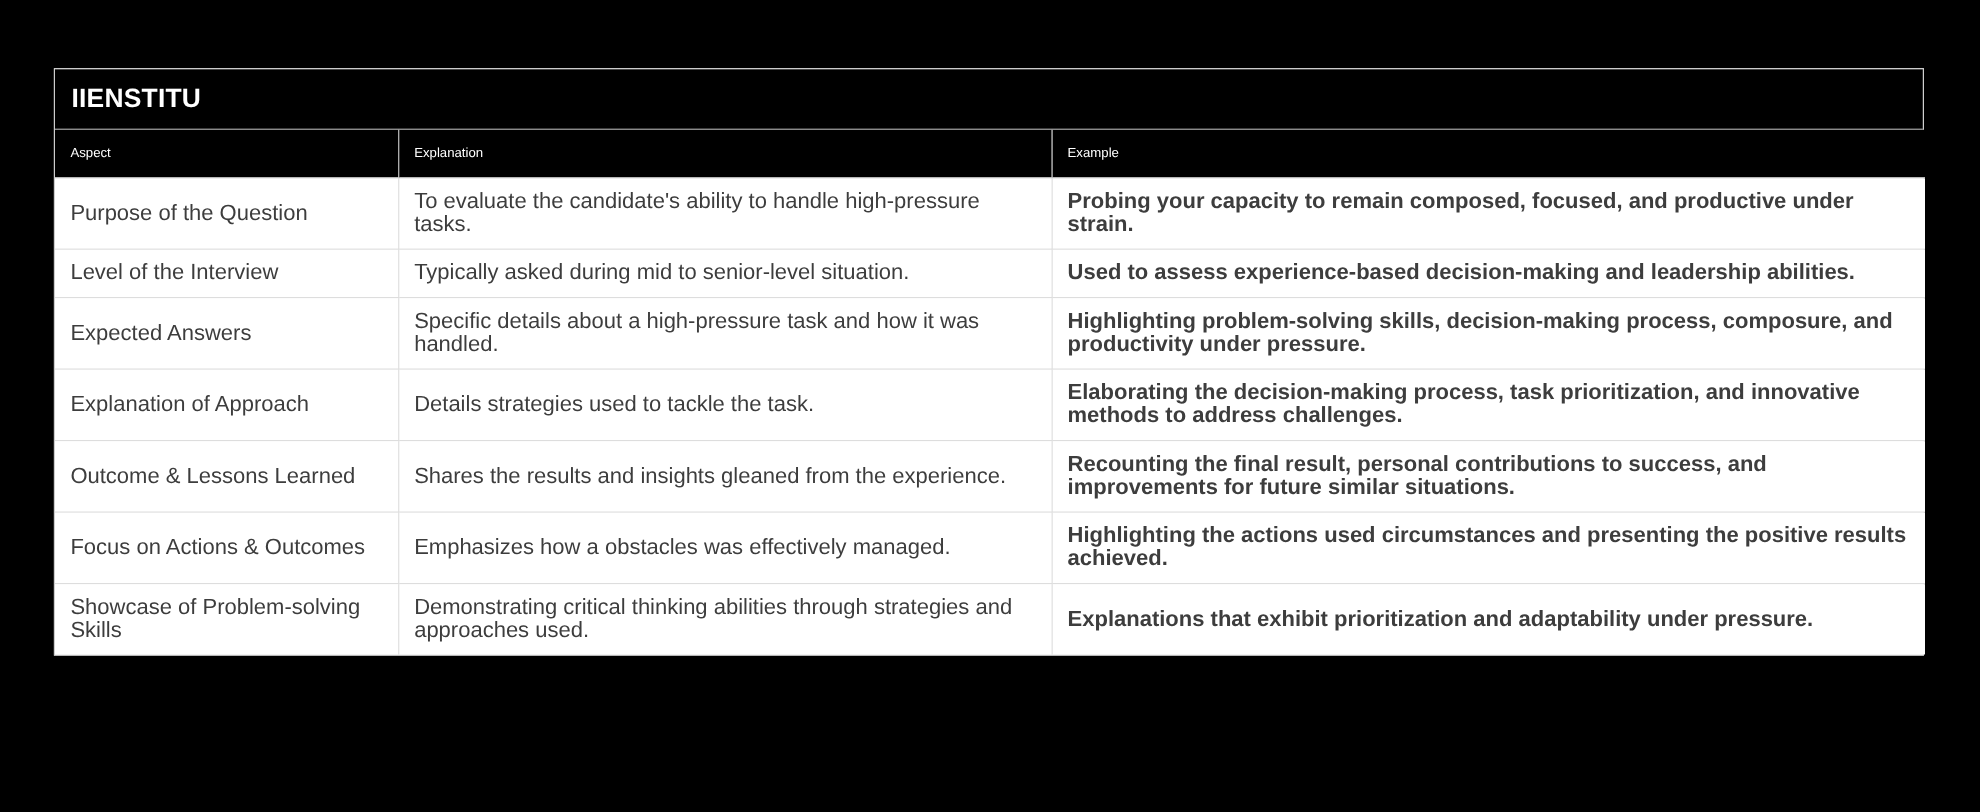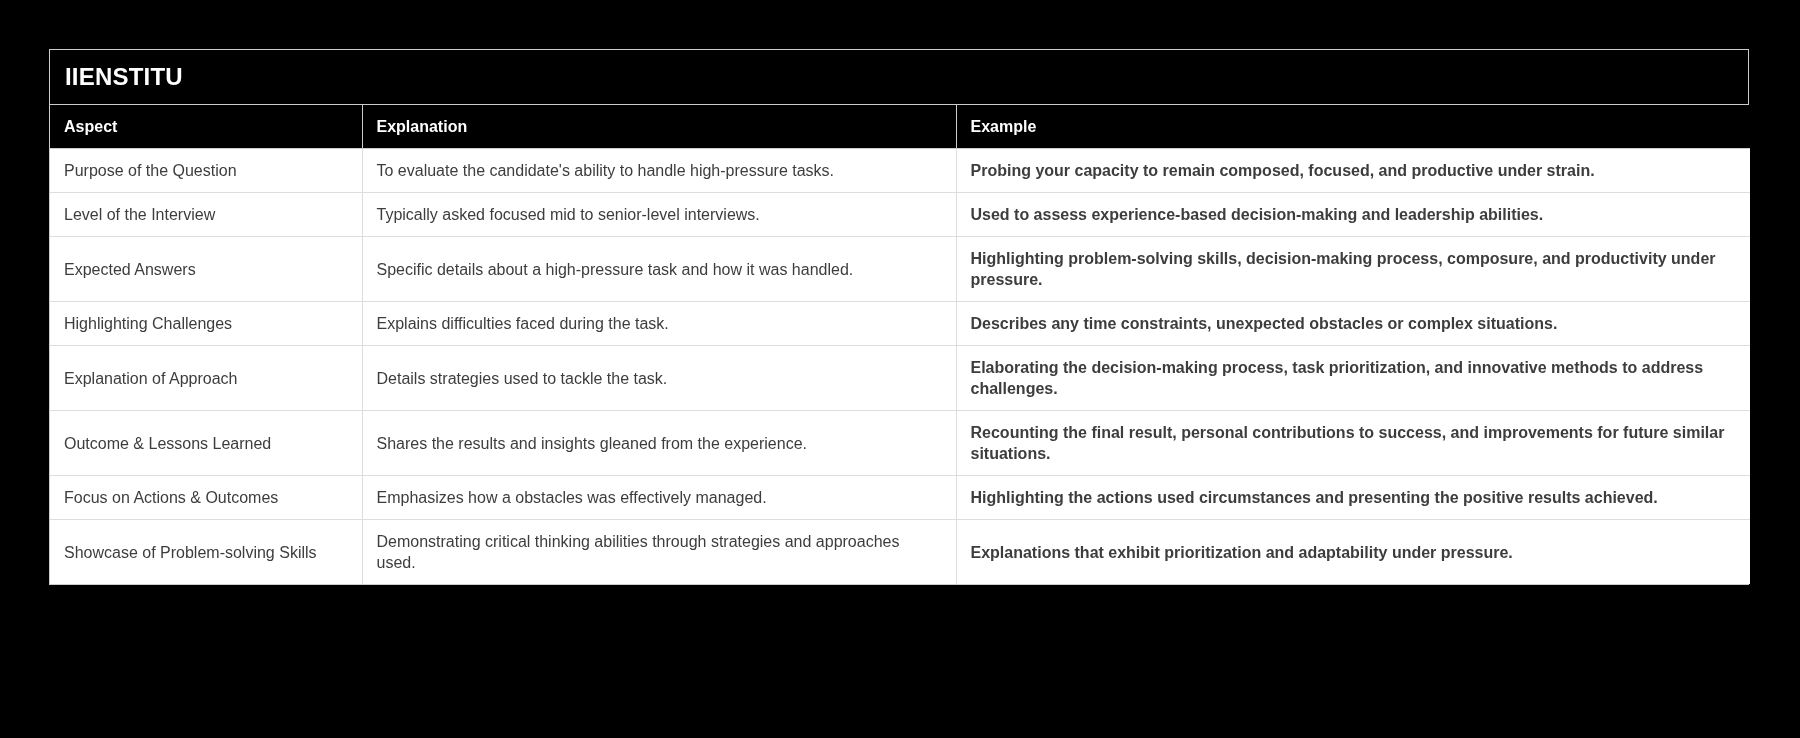--- a/index.html
+++ b/index.html
@@ -10,21 +10,21 @@
     width: 1800px;
     height: 738px;
     background: #000000;
     position: relative;
     overflow: hidden;
     font-family: "Liberation Sans", "DejaVu Sans", sans-serif;
   }
   .card {
     position: absolute;
     left: 49px;
-    top: 49px;
+    top: 62px;
     width: 1700px;
     box-sizing: border-box;
     border: 1px solid #cccccc;
     background: #ffffff;
   }
   .brand-bar {
     background: #000000;
     color: #ffffff;
     font-size: 24px;
     font-weight: 700;
@@ -37,33 +37,33 @@
     width: 100%;
     border-collapse: collapse;
     table-layout: fixed;
   }
   table.data-table col.col-aspect      { width: 312px; }
   table.data-table col.col-explanation { width: 594px; }
   table.data-table col.col-example     { width: 794px; }
   table.data-table th {
     background: #000000;
     color: #ffffff;
-    font-size: 16px;
-    font-weight: 700;
+    font-size: 12px;
+    font-weight: 400;
     text-align: left;
     padding: 11px 14px;
     border-right: 1px solid #cccccc;
     border-bottom: 1px solid #cccccc;
     line-height: 21px;
   }
   table.data-table th:last-child { border-right: none; }
   table.data-table td {
     background: #ffffff;
     color: #3d3d3d;
-    font-size: 16px;
+    font-size: 20px;
     font-weight: 400;
     line-height: 21px;
     padding: 11px 14px;
     vertical-align: middle;
     border-right: 1px solid #dddddd;
     border-bottom: 1px solid #dddddd;
     word-wrap: break-word;
   }
   table.data-table td:last-child { border-right: none; font-weight: bold; }
   table.data-table tr:last-child td { border-bottom: none; }
@@ -87,32 +87,27 @@
       </tr>
     </thead>
     <tbody>
       <tr>
         <td>Purpose of the Question</td>
         <td>To evaluate the candidate's ability to handle high-pressure tasks.</td>
         <td>Probing your capacity to remain composed, focused, and productive under strain.</td>
       </tr>
       <tr>
         <td>Level of the Interview</td>
-        <td>Typically asked focused mid to senior-level interviews.</td>
+        <td>Typically asked during mid to senior-level situation.</td>
         <td>Used to assess experience-based decision-making and leadership abilities.</td>
       </tr>
       <tr>
         <td>Expected Answers</td>
         <td>Specific details about a high-pressure task and how it was handled.</td>
         <td>Highlighting problem-solving skills, decision-making process, composure, and productivity under pressure.</td>
-      </tr>
-      <tr>
-        <td>Highlighting Challenges</td>
-        <td>Explains difficulties faced during the task.</td>
-        <td>Describes any time constraints, unexpected obstacles or complex situations.</td>
       </tr>
       <tr>
         <td>Explanation of Approach</td>
         <td>Details strategies used to tackle the task.</td>
         <td>Elaborating the decision-making process, task prioritization, and innovative methods to address challenges.</td>
       </tr>
       <tr>
         <td>Outcome &amp; Lessons Learned</td>
         <td>Shares the results and insights gleaned from the experience.</td>
         <td>Recounting the final result, personal contributions to success, and improvements for future similar situations.</td>

